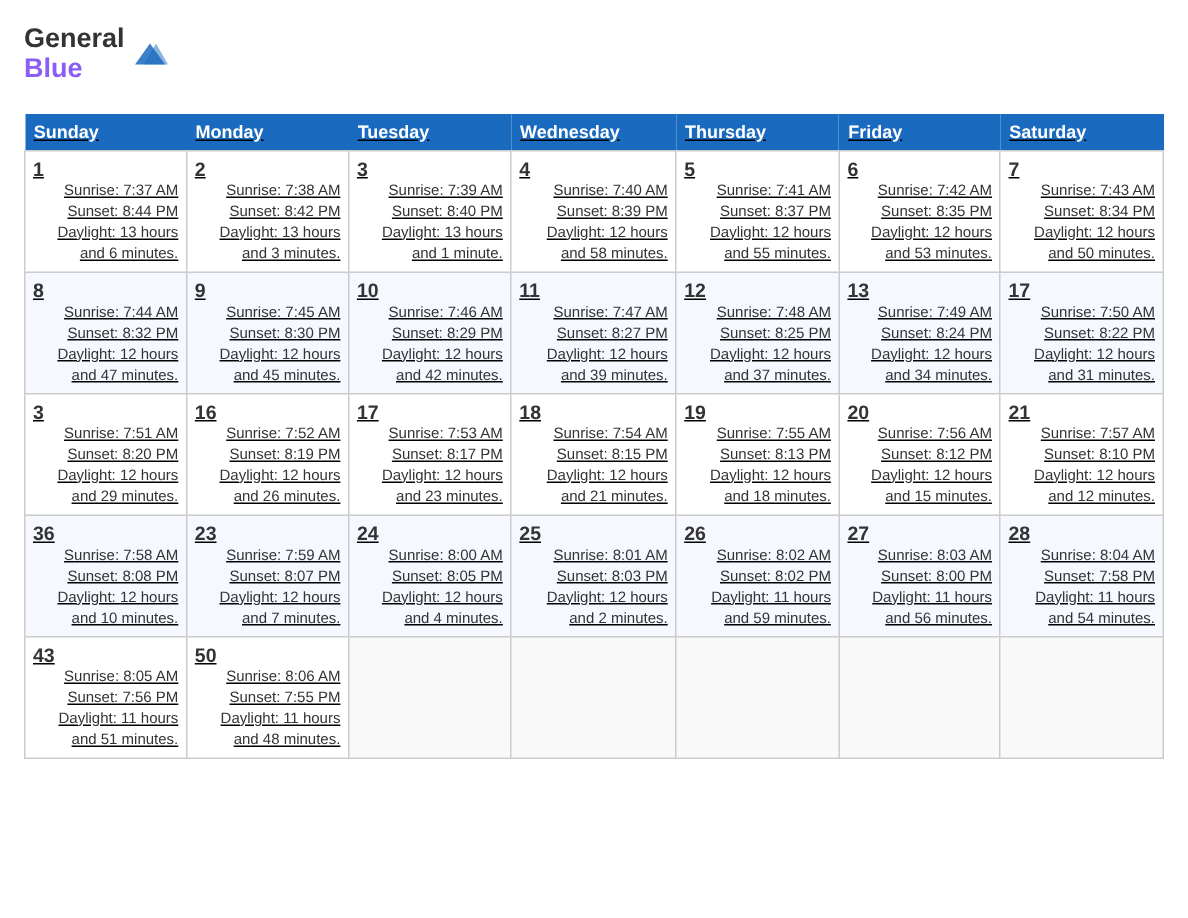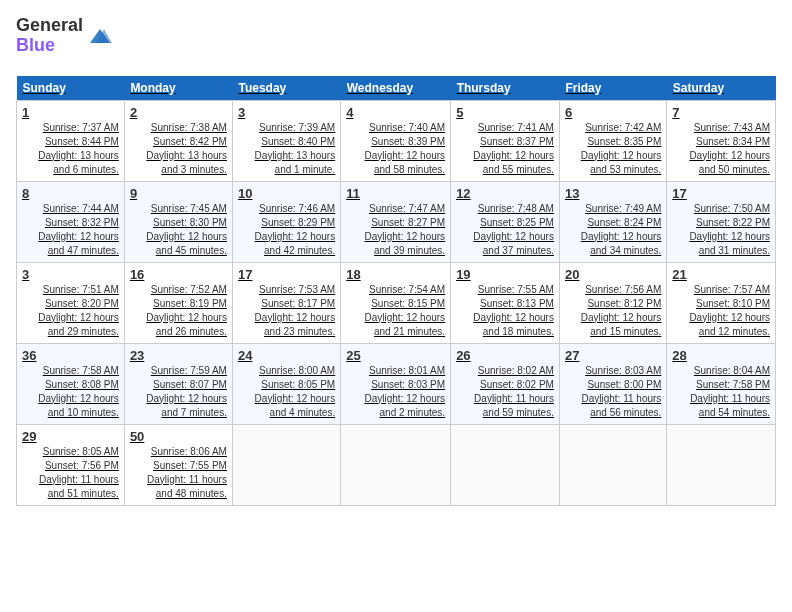--- a/index.html
+++ b/index.html
@@ -341,21 +341,21 @@
           <span class="day-num">28</span>
           <div class="day-info">
             Sunrise: 8:04 AM<br>
             Sunset: 7:58 PM<br>
             Daylight: 11 hours and 54 minutes.
           </div>
         </td>
         </tr>
         <tr>
           <td>
-          <span class="day-num">29</span>
+          <span class="day-num">43</span>
           <div class="day-info">
             Sunrise: 8:05 AM<br>
             Sunset: 7:56 PM<br>
             Daylight: 11 hours and 51 minutes.
           </div>
         </td>
           <td>
           <span class="day-num">50</span>
           <div class="day-info">
             Sunrise: 8:06 AM<br>

